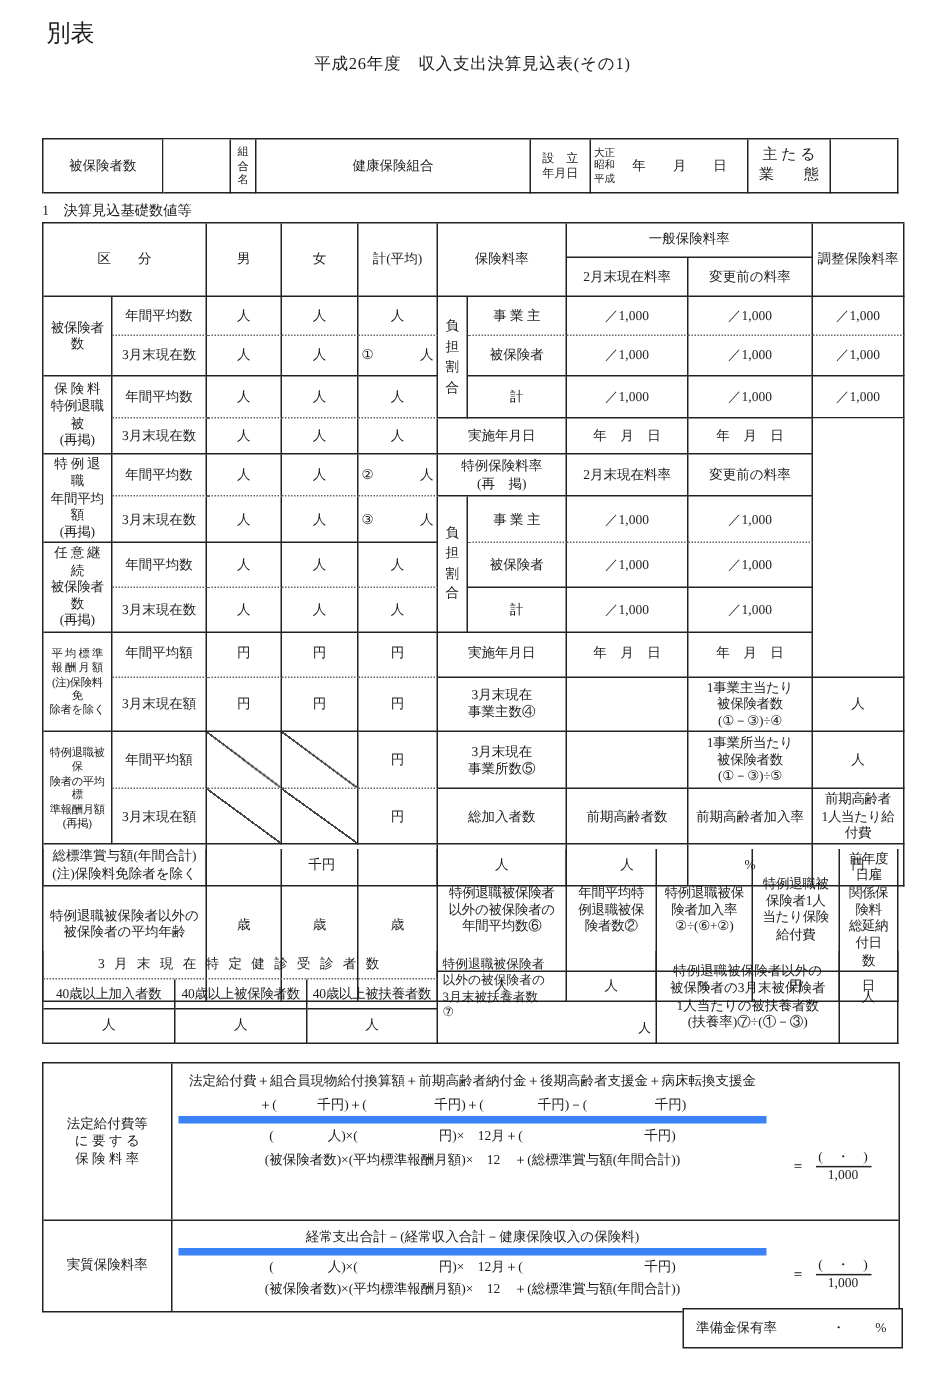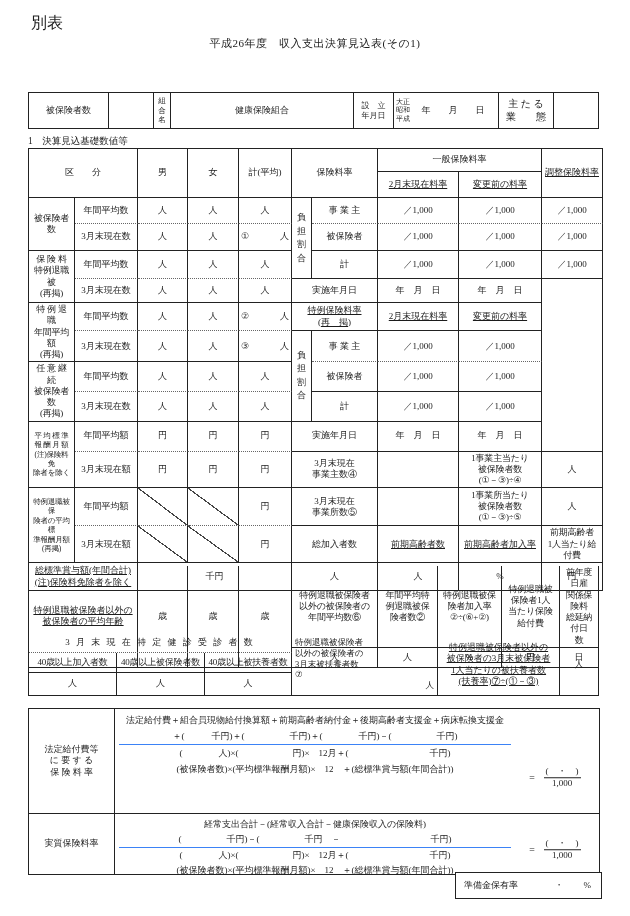--- a/index.html
+++ b/index.html
@@ -20,21 +20,21 @@
   table.grid{border-collapse:separate;border-spacing:0;table-layout:fixed;
              border-top:1px solid #222;border-left:1px solid #222;}
   table.grid.cont{border-top:none;}
   table.grid td{border-right:1px solid #222;border-bottom:1px solid #222;
                 padding:1px 3px;vertical-align:middle;text-align:center;font-size:9px;
                 overflow:hidden;}
   td.dotb{border-bottom:1px dotted #666 !important;}
   td.u{text-align:right;padding-right:4px;}
   td.blankcell{background:#fff;}
   .glabel{font-size:8px;letter-spacing:-.2px;}
-  .f85{font-size:8.5px;text-decoration:underline;}
+  .f85{font-size:8.5px;}
   .sm8{font-size:8px;letter-spacing:-.2px;}
   .sm7{font-size:7.5px;letter-spacing:-.3px;}
   .vert{line-height:1.5;font-size:9px;padding:0 !important;}
   .split{display:flex;justify-content:space-between;align-items:center;padding:0 2px;}
   .diag{background:linear-gradient(to top right,transparent calc(50% - .6px),#444 calc(50% - .6px),#444 calc(50% + .6px),transparent calc(50% + .6px));}
   .info{position:absolute;left:28px;top:92px;}
   .sec1{position:absolute;left:28px;top:136px;font-size:9.5px;}
   .maintbl{position:absolute;left:28px;top:148px;}
   .bandc{position:absolute;left:28px;top:566px;}
   .bandd{position:absolute;left:28px;top:634px;}
@@ -49,21 +49,21 @@
   .btable{position:absolute;left:28px;top:708px;width:570px;border:1px solid #222;background:#fff;}
   .brow{display:flex;}
   .brow + .brow{border-top:1px solid #222;}
   .blabel{width:85px;border-right:1px solid #222;display:flex;align-items:center;justify-content:center;
           text-align:center;font-size:9px;}
   .bform{flex:1;display:flex;padding:3px 0 2px 4px;}
   .fwrap{width:392px;}
   .fnum div,.fden div{text-align:center;}
   .r1 .fnum div,.r1 .fden div{height:16px;line-height:16px;}
   .r2 .fnum div,.r2 .fden div{height:15px;line-height:15px;font-family:Liberation Serif, serif;}
-  .fden{border-top:1px solid #3b82f6;}
+  .fden{border-top:5px solid #3b82f6;}
   .eqzone{position:relative;flex:1;}
   .eqinner{position:absolute;left:0;right:2px;transform:translateY(-50%);
            display:flex;align-items:center;justify-content:center;gap:7px;}
   .minifrac{text-align:center;font-size:9px;}
   .minifrac .mden{border-top:1px solid #222;padding:0 8px;}
   .minifrac .mnum{padding:0 2px;}
   .reserve{position:absolute;left:455px;top:872px;width:145px;height:25px;border:1px solid #222;
            display:flex;align-items:center;font-size:9px;background:#fff;}
   .reserve .lab{padding-left:8px;}
   .reserve .dot{margin-left:auto;}
@@ -445,21 +445,20 @@
           </div>
         </div>
       </div>
     </div>
     <div class="brow r2" style="height:60px">
       <div class="blabel">実質保険料率</div>
       <div class="bform">
         <div class="fwrap">
           <div class="fnum">
             <div>経常支出合計－(経常収入合計－健康保険収入の保険料)</div>
-            <div>(　　　　　千円)－(　　　　　千円　－　　　　　　　　　　千円)</div>
           </div>
           <div class="fden">
             <div>(　　　　人)×(　　　　　　円)×　12月＋(　　　　　　　　　千円)</div>
             <div>(被保険者数)×(平均標準報酬月額)×　12　＋(総標準賞与額(年間合計))</div>
           </div>
         </div>
         <div class="eqzone">
           <div class="eqinner" style="top:33px">
             <span>＝</span>
             <span class="minifrac">

